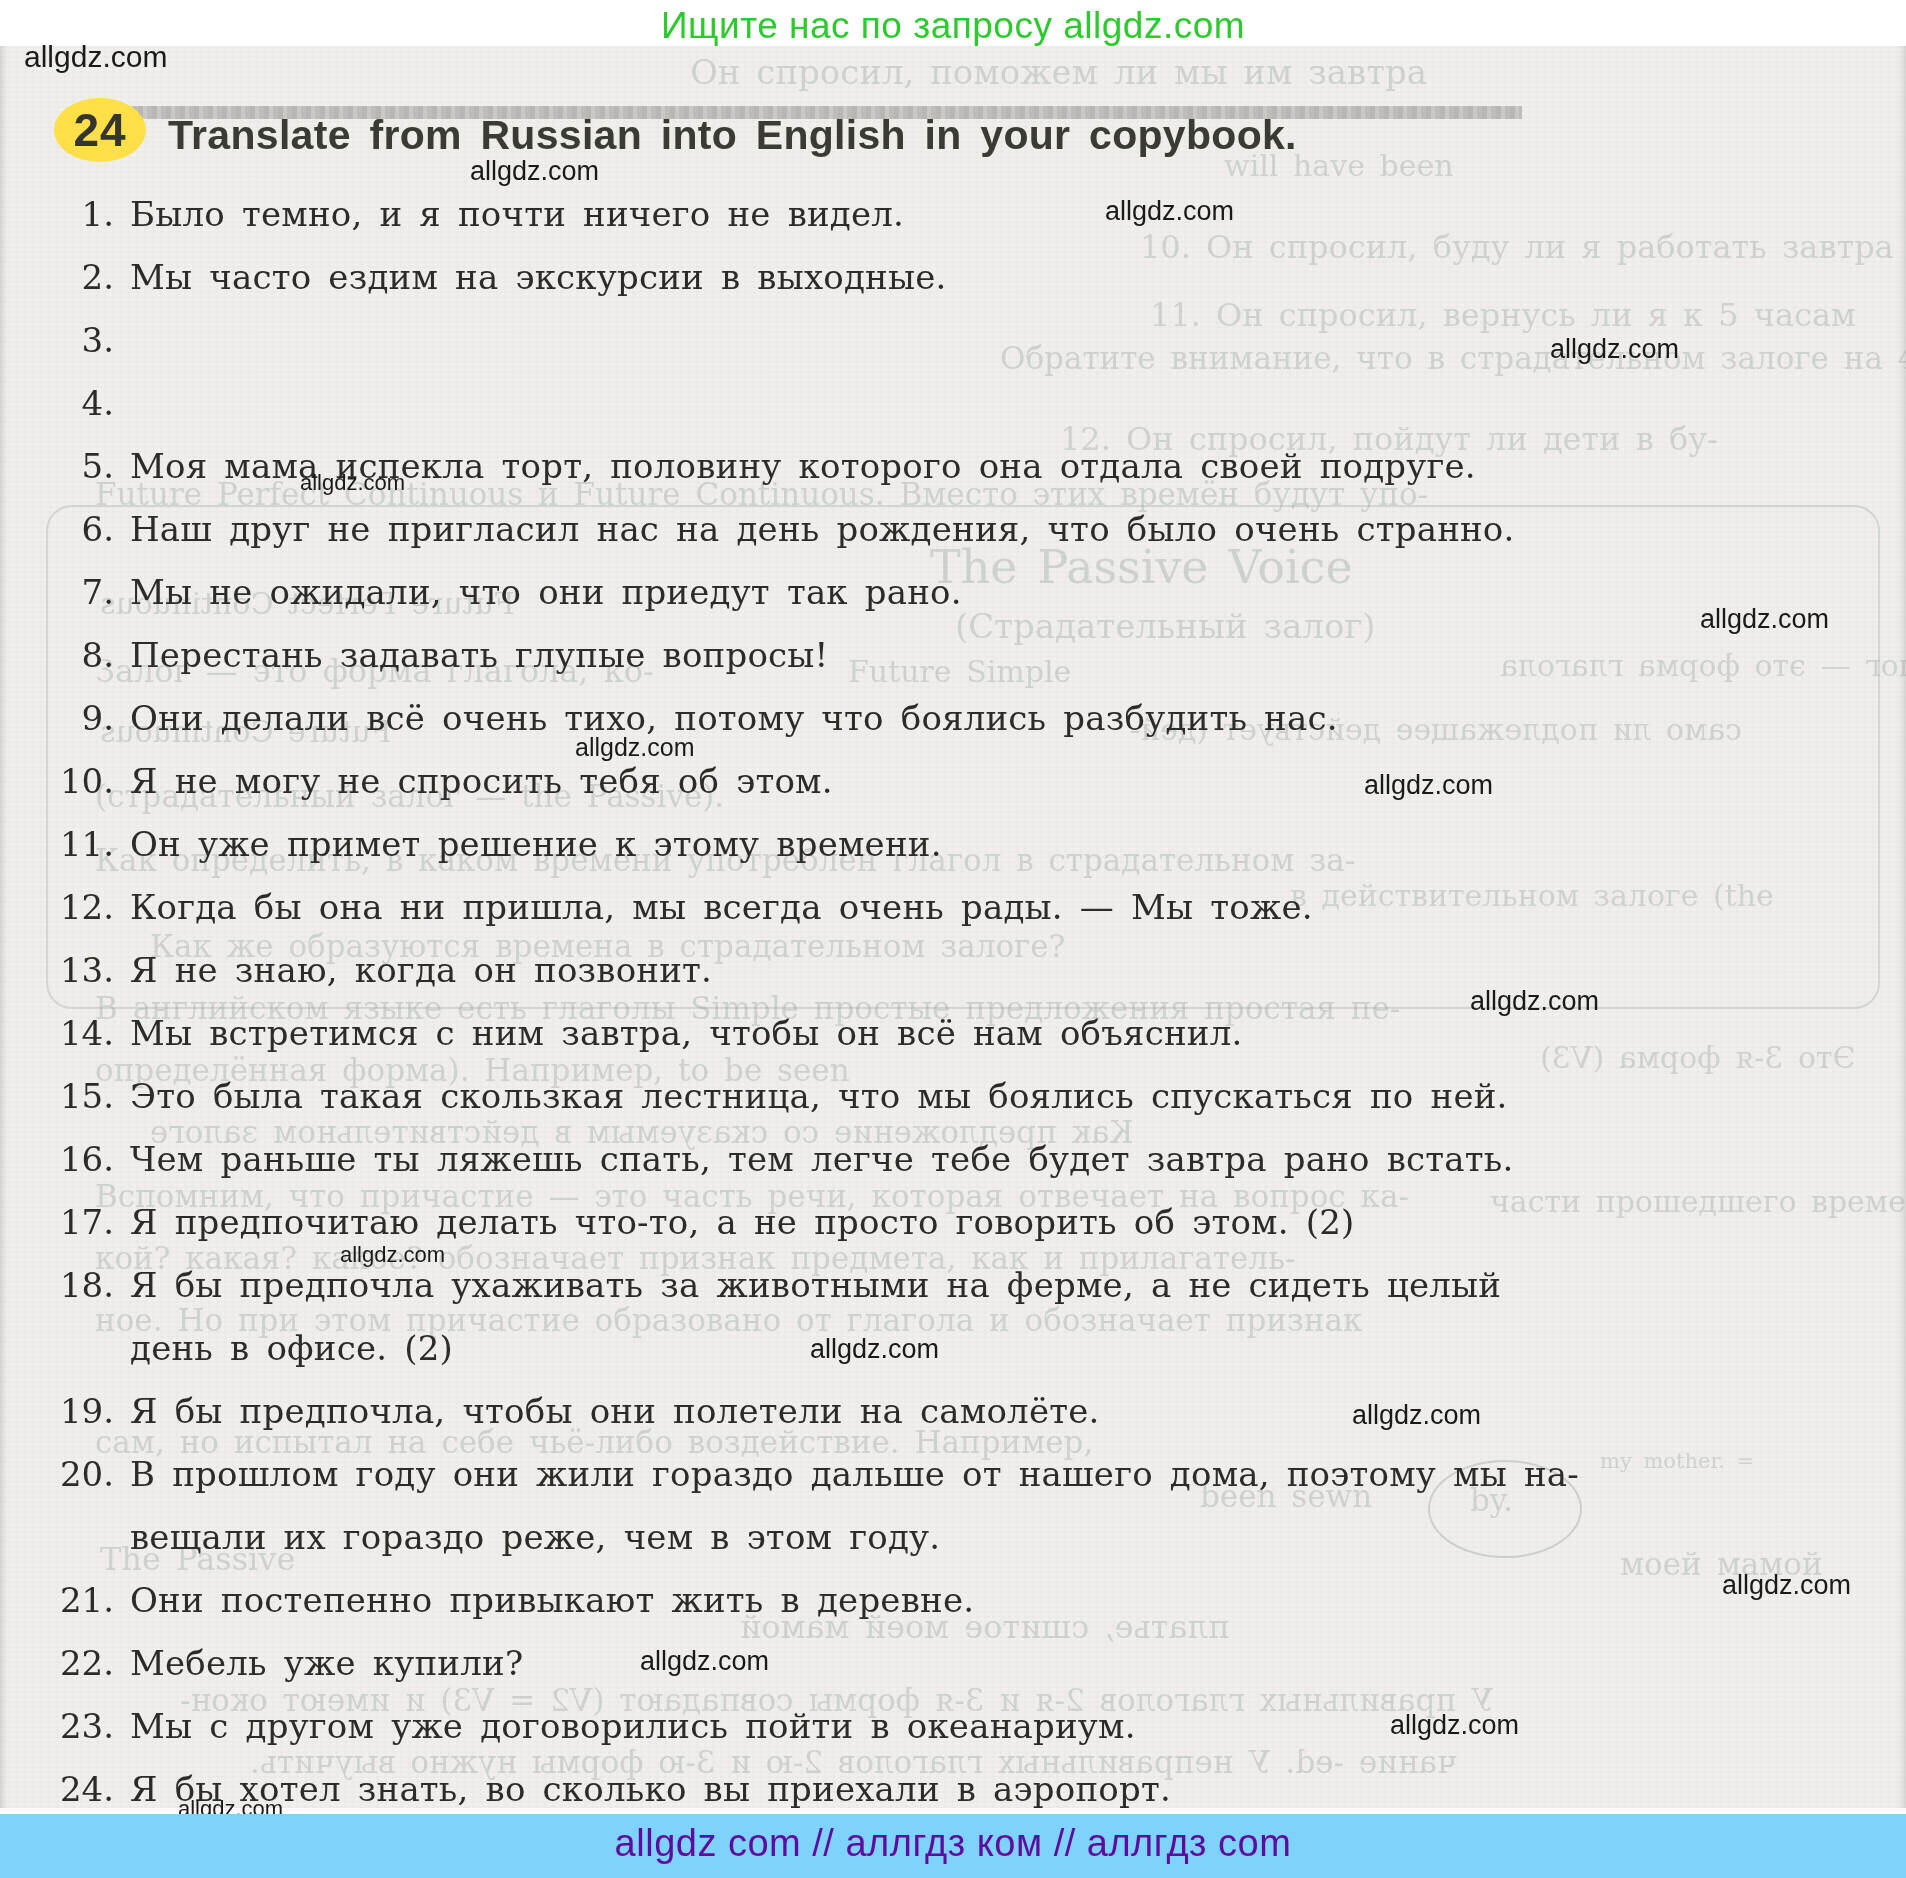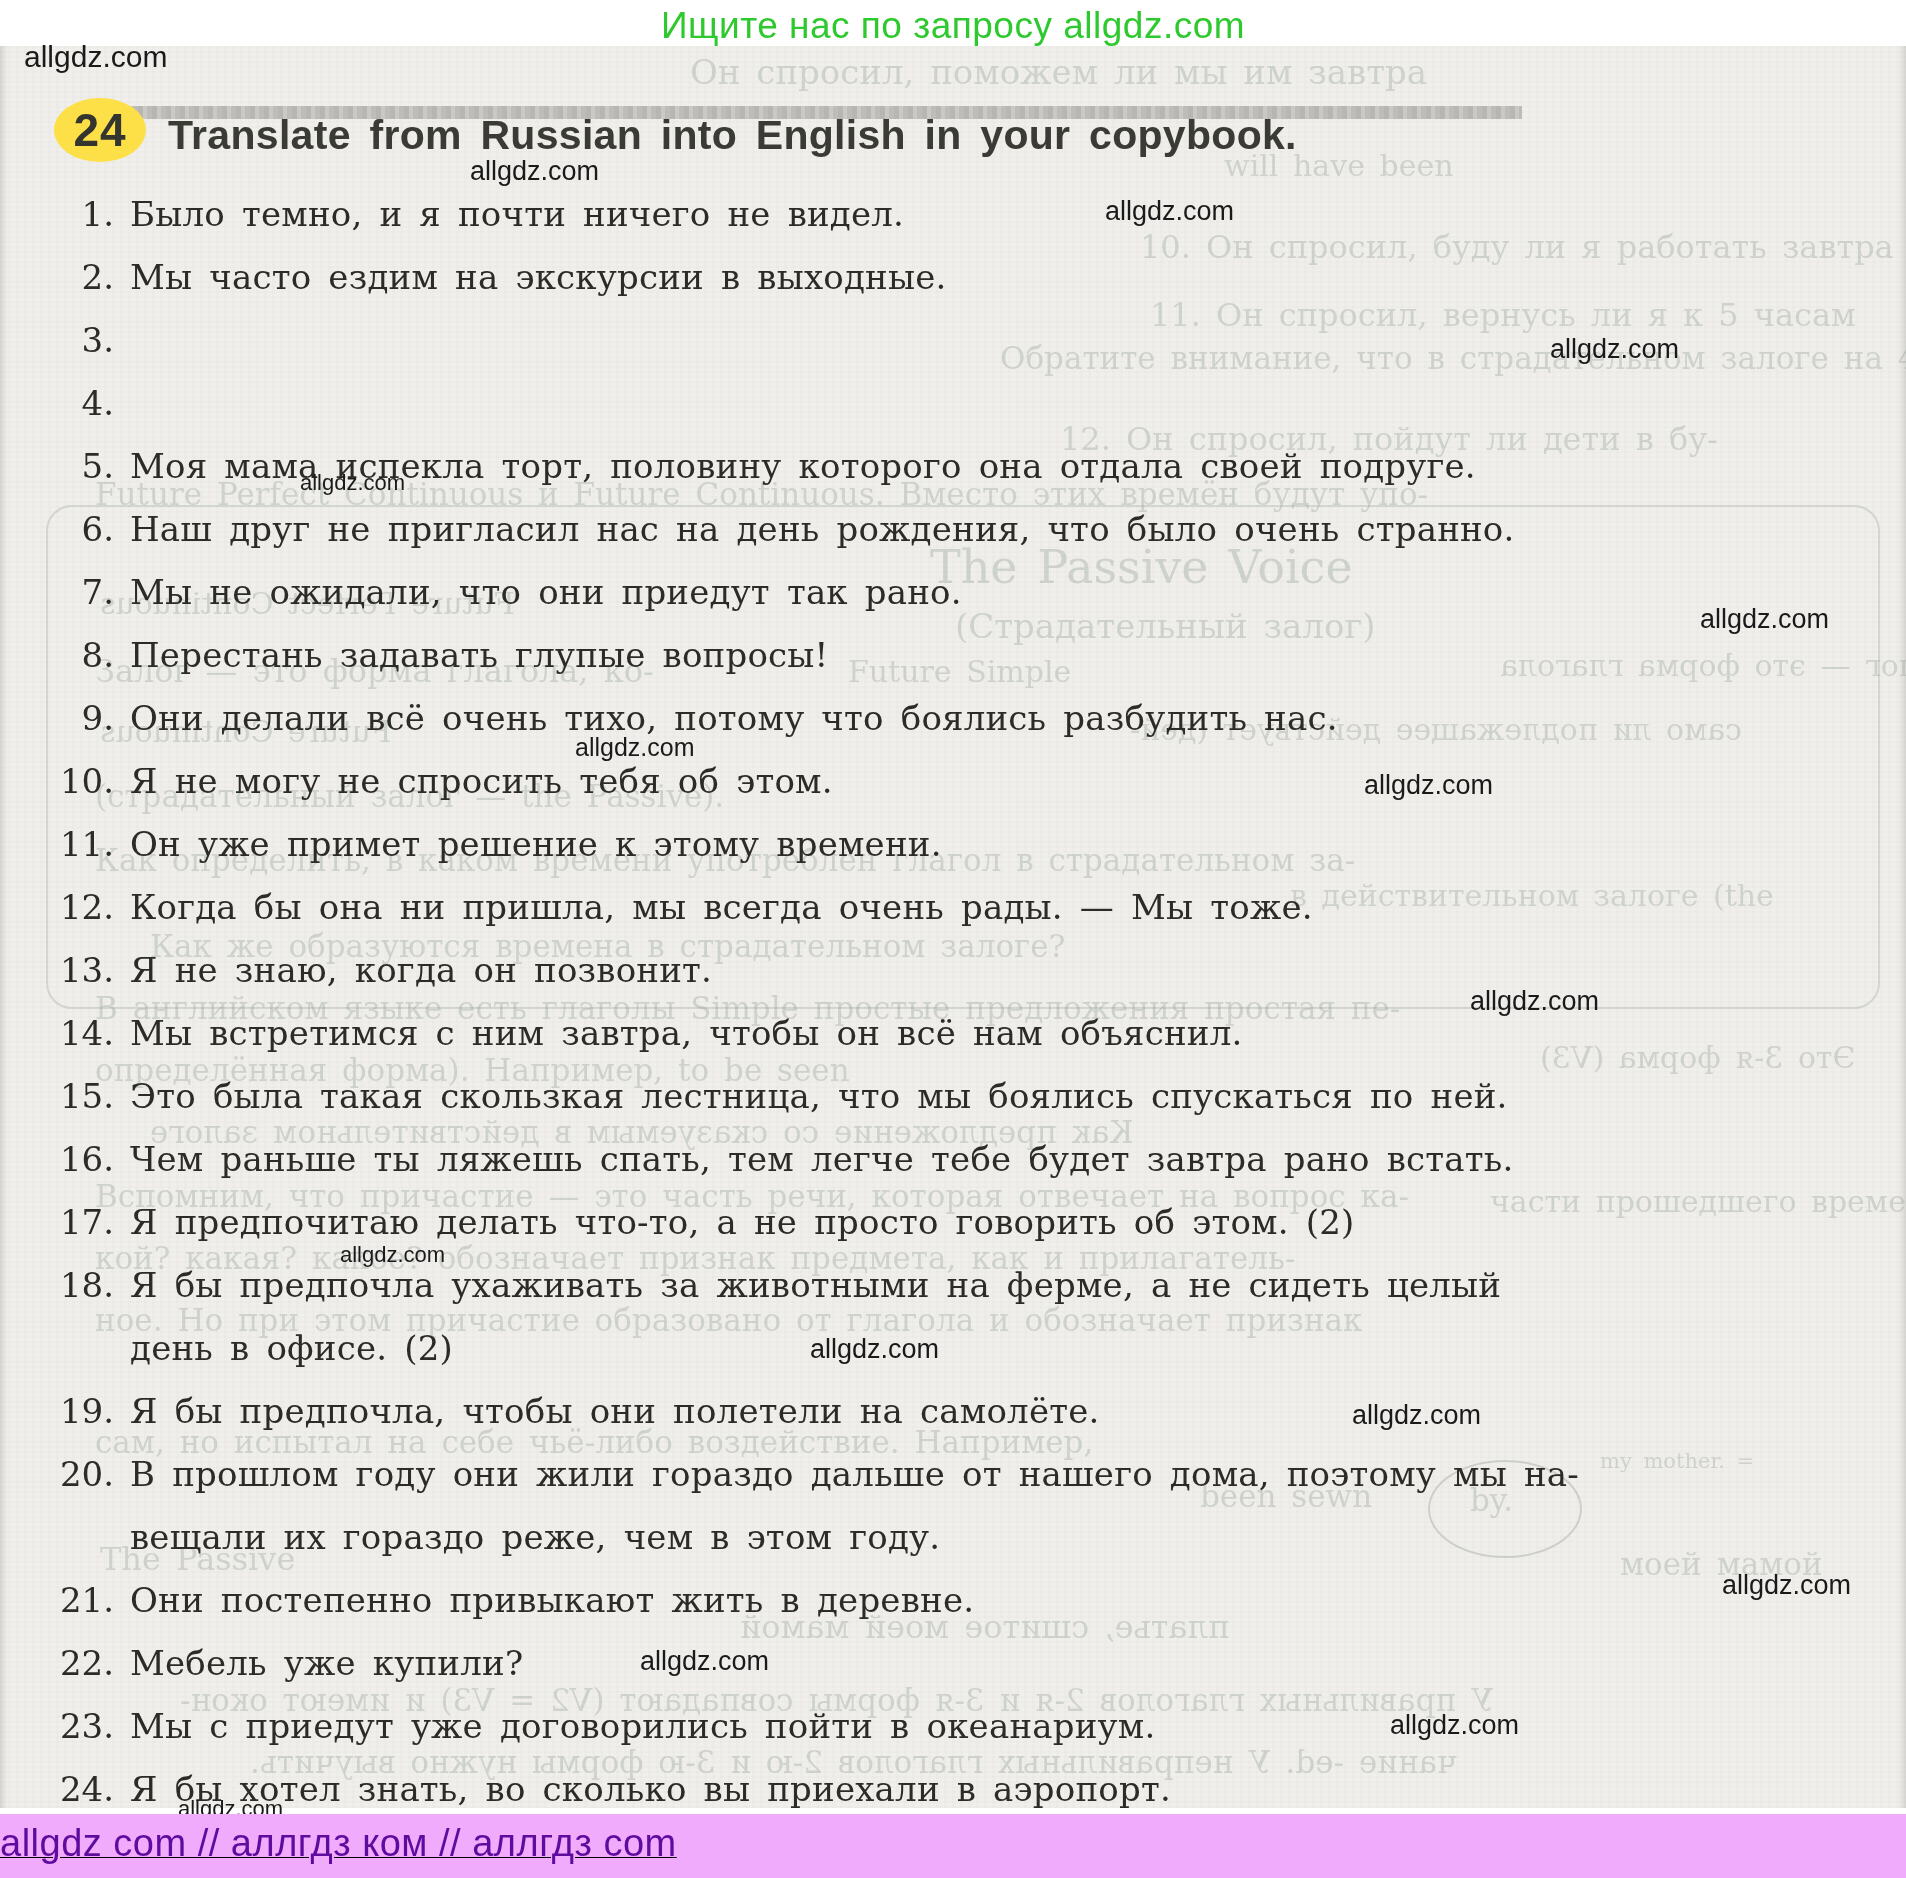--- a/index.html
+++ b/index.html
@@ -73,22 +73,22 @@
     position:absolute;left:46px;top:505px;width:1830px;height:500px;
     border:2px solid rgba(150,158,150,0.30);border-radius:26px;
   }
   .boval{
     position:absolute;left:1428px;top:1460px;width:150px;height:94px;
     border:2px solid rgba(150,158,150,0.38);border-radius:50%;
   }
 
   
   .footer{
-    position:absolute;left:0;top:1814px;width:100%;height:64px;background:#f0abfc;
-    text-decoration:underline;
+    position:absolute;left:0;top:1814px;width:100%;height:64px;background:#7dd3fc;
+    text-align:center;
   }
   .footer span{
     font-size:38px;color:var(--purple);letter-spacing:0.5px;line-height:58px;
   }
 </style>
 </head>
 <body>
 
 <div class="page"></div>
 <div class="page-edge left"></div>
@@ -269,21 +269,21 @@
     </li>
     <li class="item">
       <span class="num">22.</span>
       <span class="text">
         <div class="line">Мебель уже купили?</div>
       </span>
     </li>
     <li class="item">
       <span class="num">23.</span>
       <span class="text">
-        <div class="line">Мы с приедут уже договорились пойти в океанариум.</div>
+        <div class="line">Мы с другом уже договорились пойти в океанариум.</div>
       </span>
     </li>
     <li class="item">
       <span class="num">24.</span>
       <span class="text">
         <div class="line">Я бы хотел знать, во сколько вы приехали в аэропорт.</div>
       </span>
     </li>
   </ol>
 

